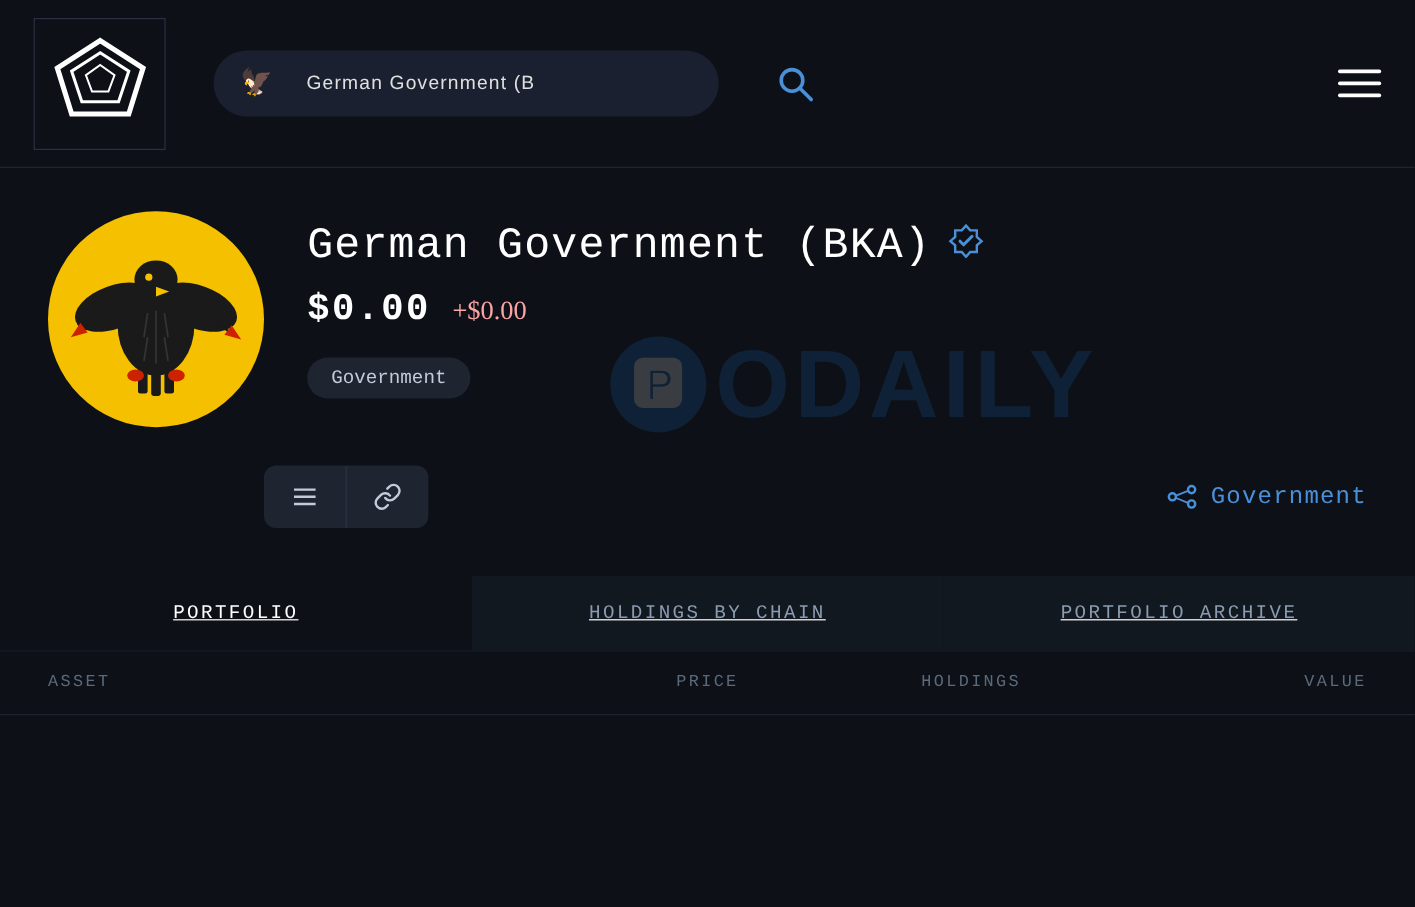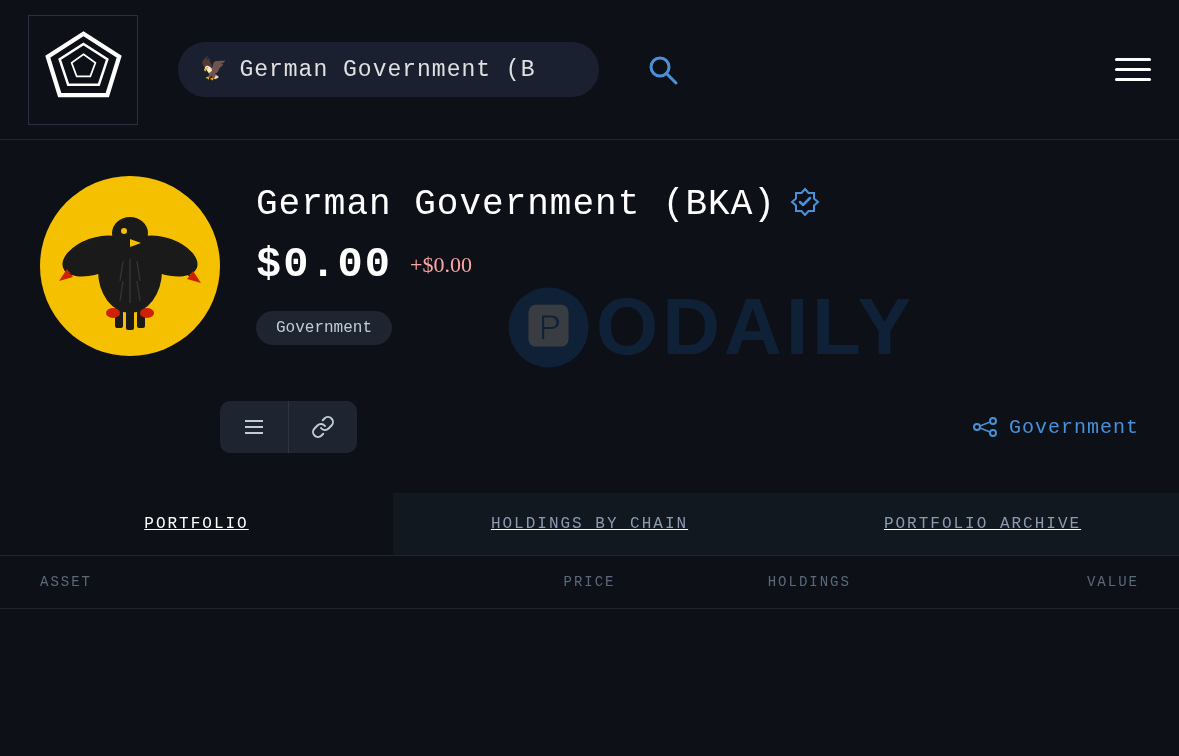--- a/index.html
+++ b/index.html
@@ -51,24 +51,25 @@
       margin: 0 20px;
       max-width: 560px;
     }
 
     .search-flag {
       font-size: 22px;
     }
 
     .search-text {
       color: #e0e0e0;
-      font-size: 23px;
-      font-family: Liberation Mono, monospace;
+      font-size: 16px;
+      font-family: Liberation Sans, sans-serif;
       letter-spacing: 1px;
       flex: 1;
+      margin-left: 16px;
     }
 
     .search-icon-btn {
       background: none;
       border: none;
       cursor: pointer;
       color: #4a90d9;
       font-size: 28px;
       display: flex;
       align-items: center;
@@ -146,21 +147,21 @@
     }
 
     .price-row {
       display: flex;
       align-items: center;
       gap: 18px;
       margin-bottom: 22px;
     }
 
     .price-main {
-      font-size: 42px;
+      font-size: 31px;
       font-weight: 600;
       color: #ffffff;
       font-family: 'Courier New', Courier, monospace;
       letter-spacing: 2px;
     }
 
     .price-change {
       font-size: 22px;
       color: #fca5a5;
       font-family: Liberation Serif, serif;

